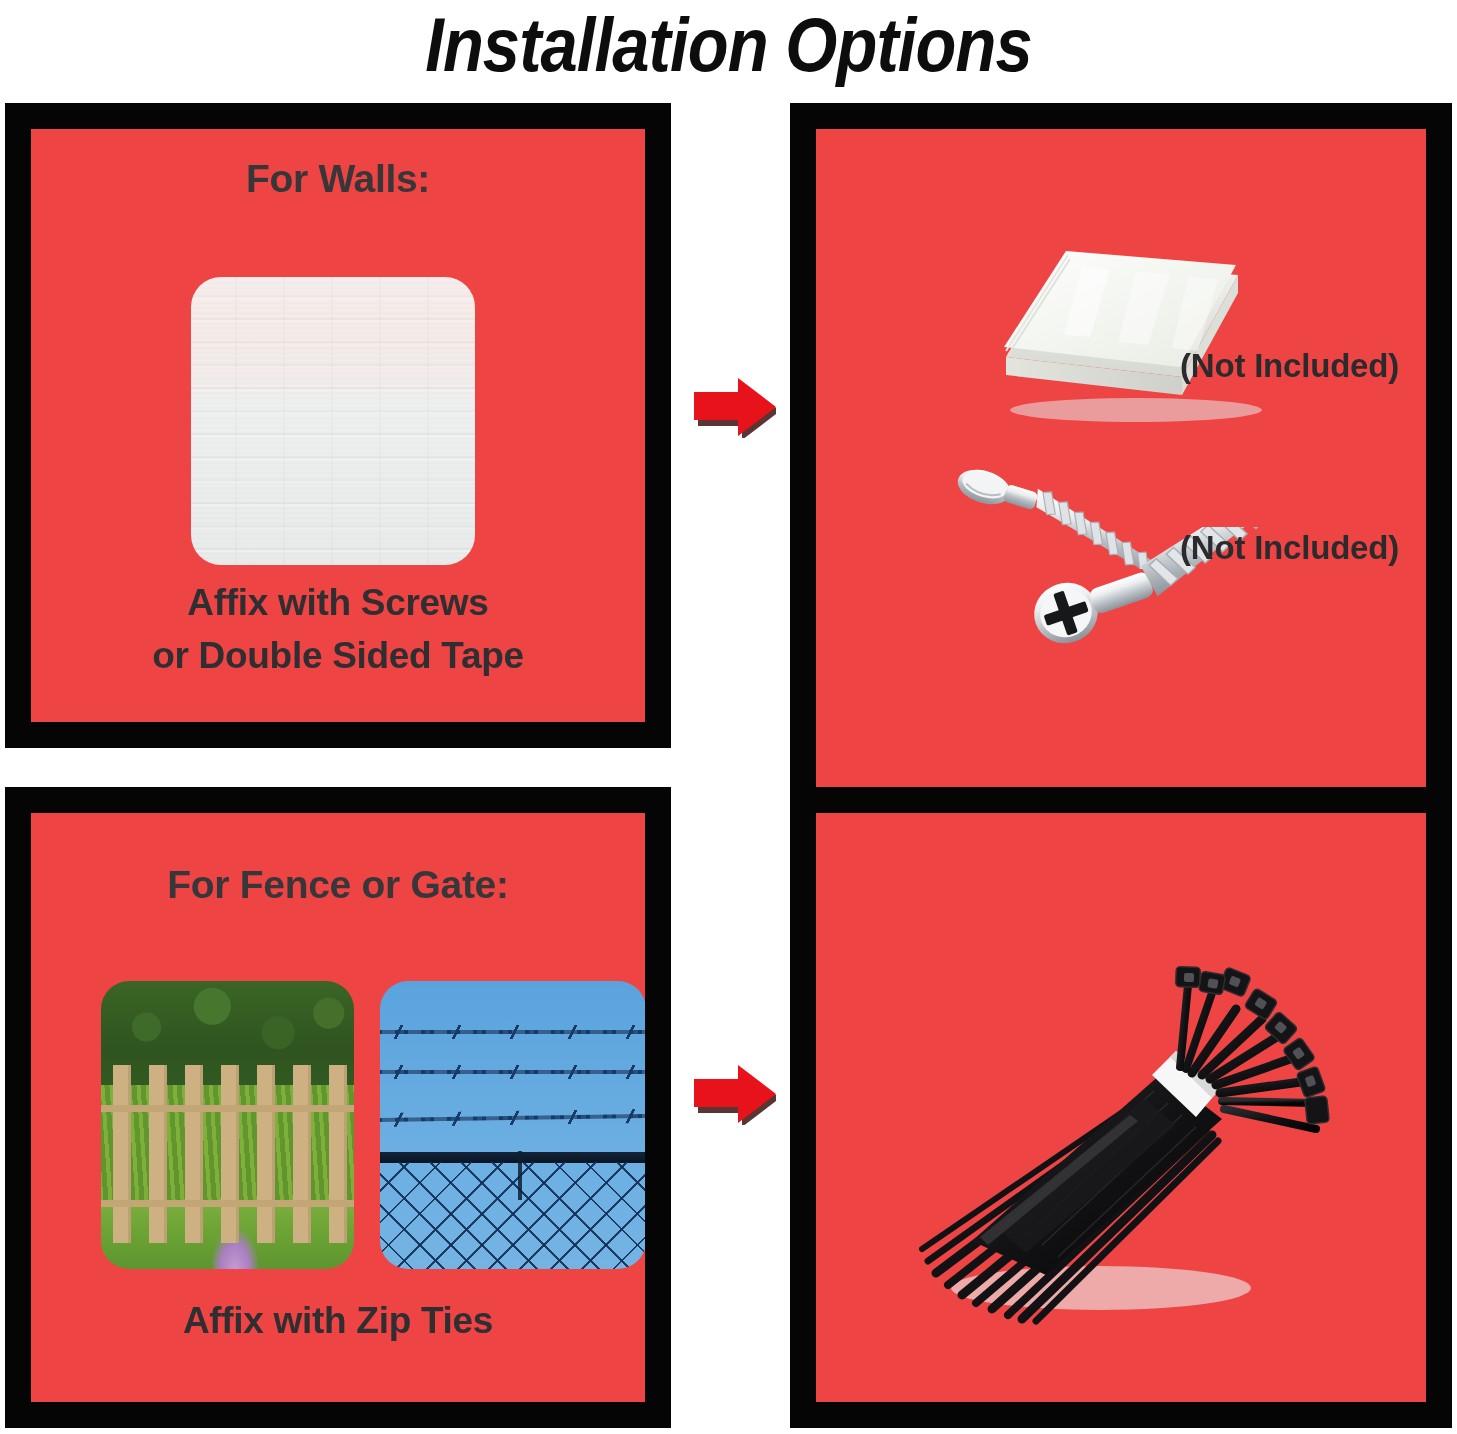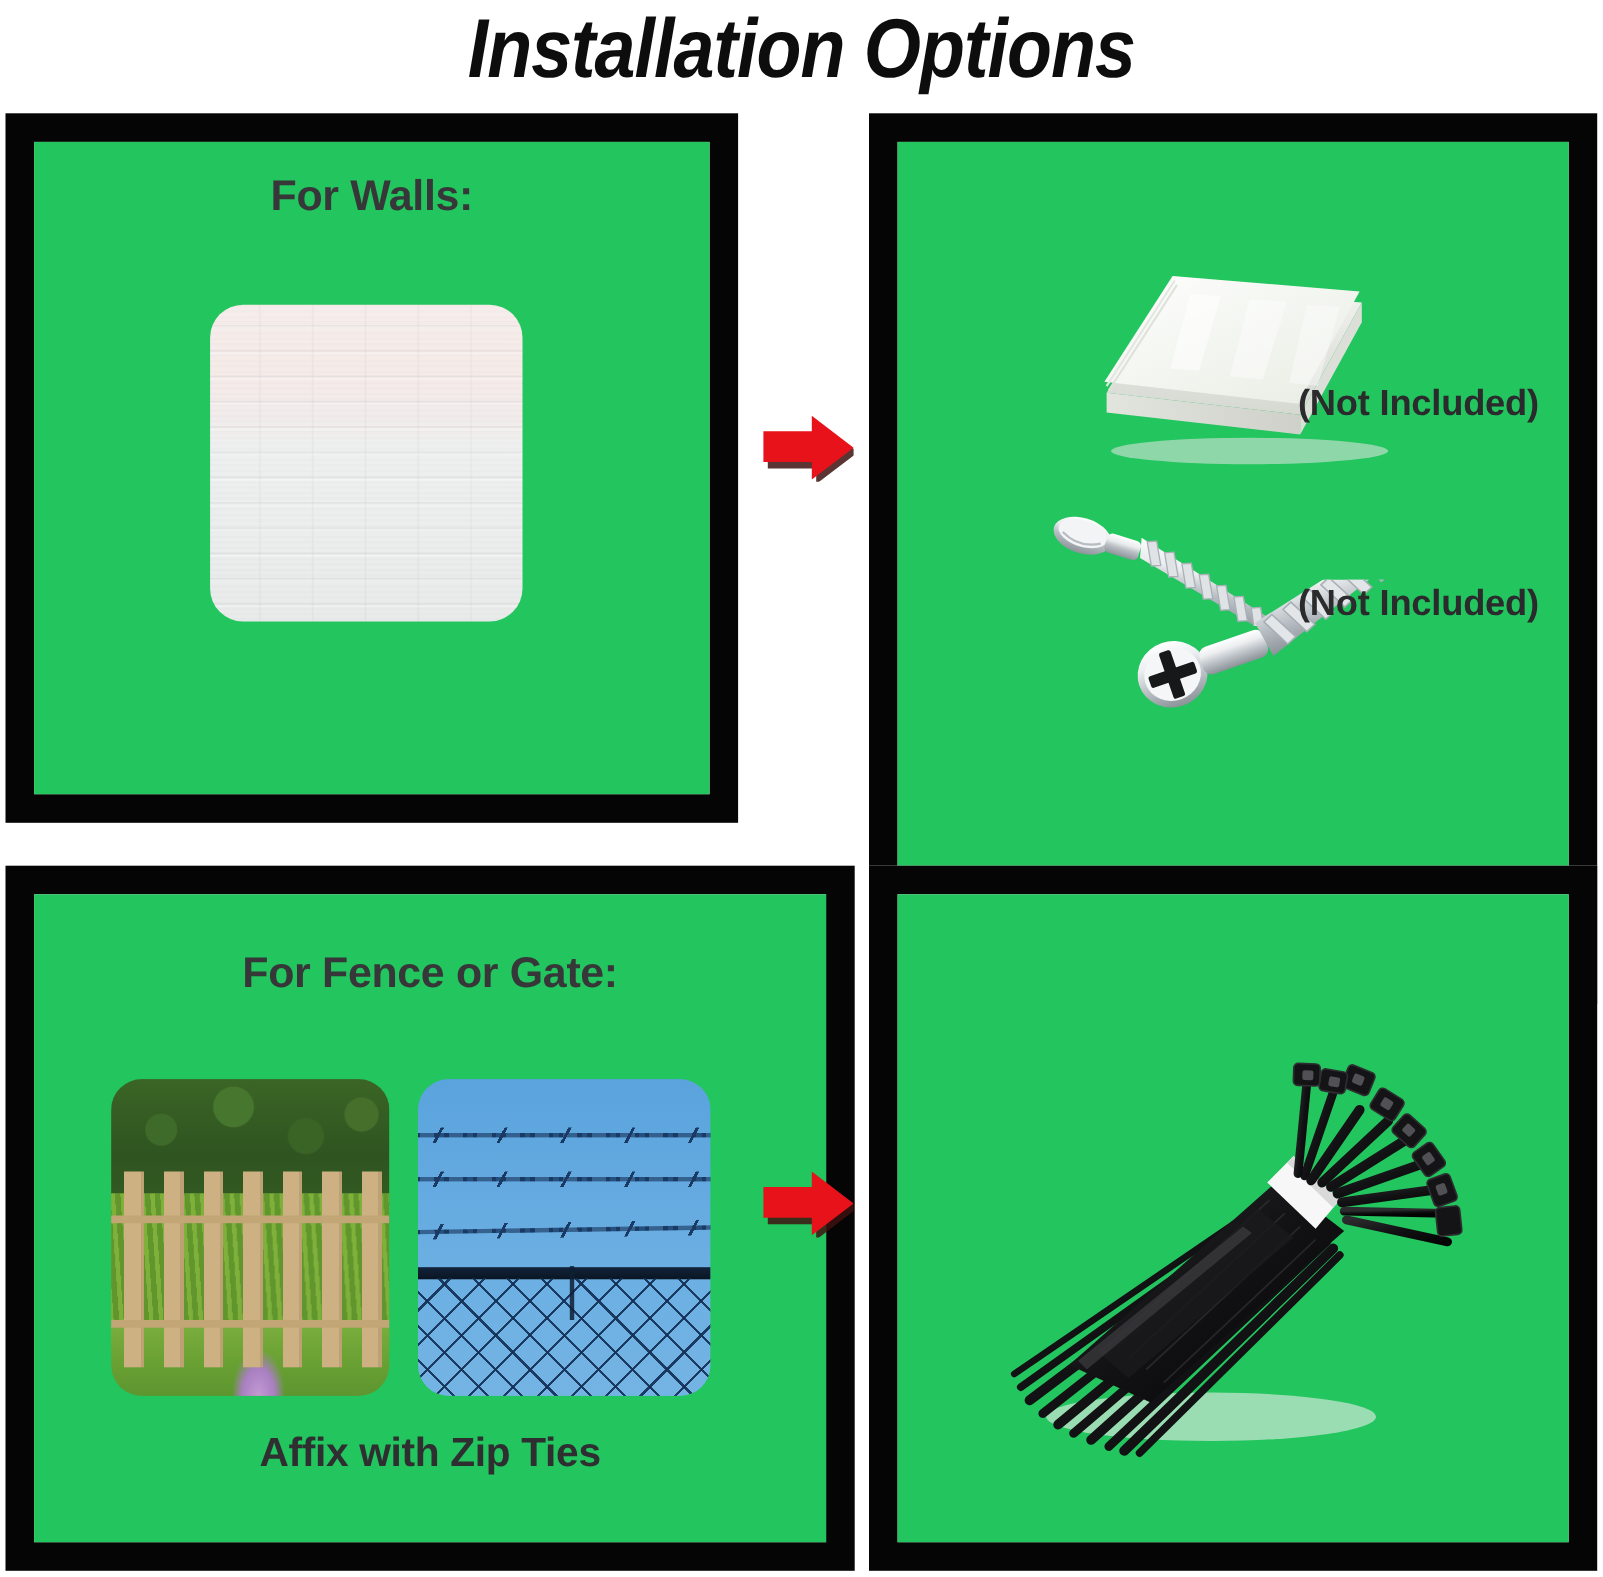--- a/index.html
+++ b/index.html
@@ -34,28 +34,28 @@
   }
 
   
   .panel {
     position: absolute;
     background: #ffffff;
     border: 26px solid #050505;
   }
   #panel-walls   { left: 5px;   top: 103px;  width: 666px; height: 645px; }
   #panel-hw      { left: 790px; top: 103px;  width: 662px; height: 810px; }
-  #panel-fence   { left: 5px;   top: 787px;  width: 772px; height: 641px; }
+  #panel-fence   { left: 5px;   top: 787px;  width: 666px; height: 641px; }
   #panel-ties    { left: 790px; top: 787px;  width: 662px; height: 641px; }
 
   .panel-inner {
     position: relative;
     width: 100%;
     height: 100%;
-    background: #22c55e;
+    background: #ef4444;
     overflow: hidden;
   }
 
   
   .panel-heading {
     position: absolute;
     left: 0; right: 0;
     text-align: center;
     font-size: 39px;
     font-weight: bold;
@@ -270,20 +270,24 @@
 
 <div id="page-title">Installation Options</div>
 
 <div class="panel" id="panel-walls">
   <div class="panel-inner">
 
     <div class="panel-heading" id="heading-walls">For Walls:</div>
 
     <div id="wall-image"></div>
 
+    <div class="panel-caption" id="caption-walls">
+      <div>Affix with Screws</div>
+      <div>or Double Sided Tape</div>
+    </div>
 
   </div>
 </div>
 
 <div class="red-arrow" id="arrow-top">
   <svg viewBox="0 0 86 60" width="86" height="60" xmlns="http://www.w3.org/2000/svg">
     <polygon points="8,48 52,48 52,62 90,33 52,4 52,18 8,18" fill="#3d120f" opacity="0.85"></polygon>
     <polygon points="4,42 48,42 48,58 86,29 48,0 48,14 4,14" fill="#e8131a"></polygon>
   </svg>
 </div>

